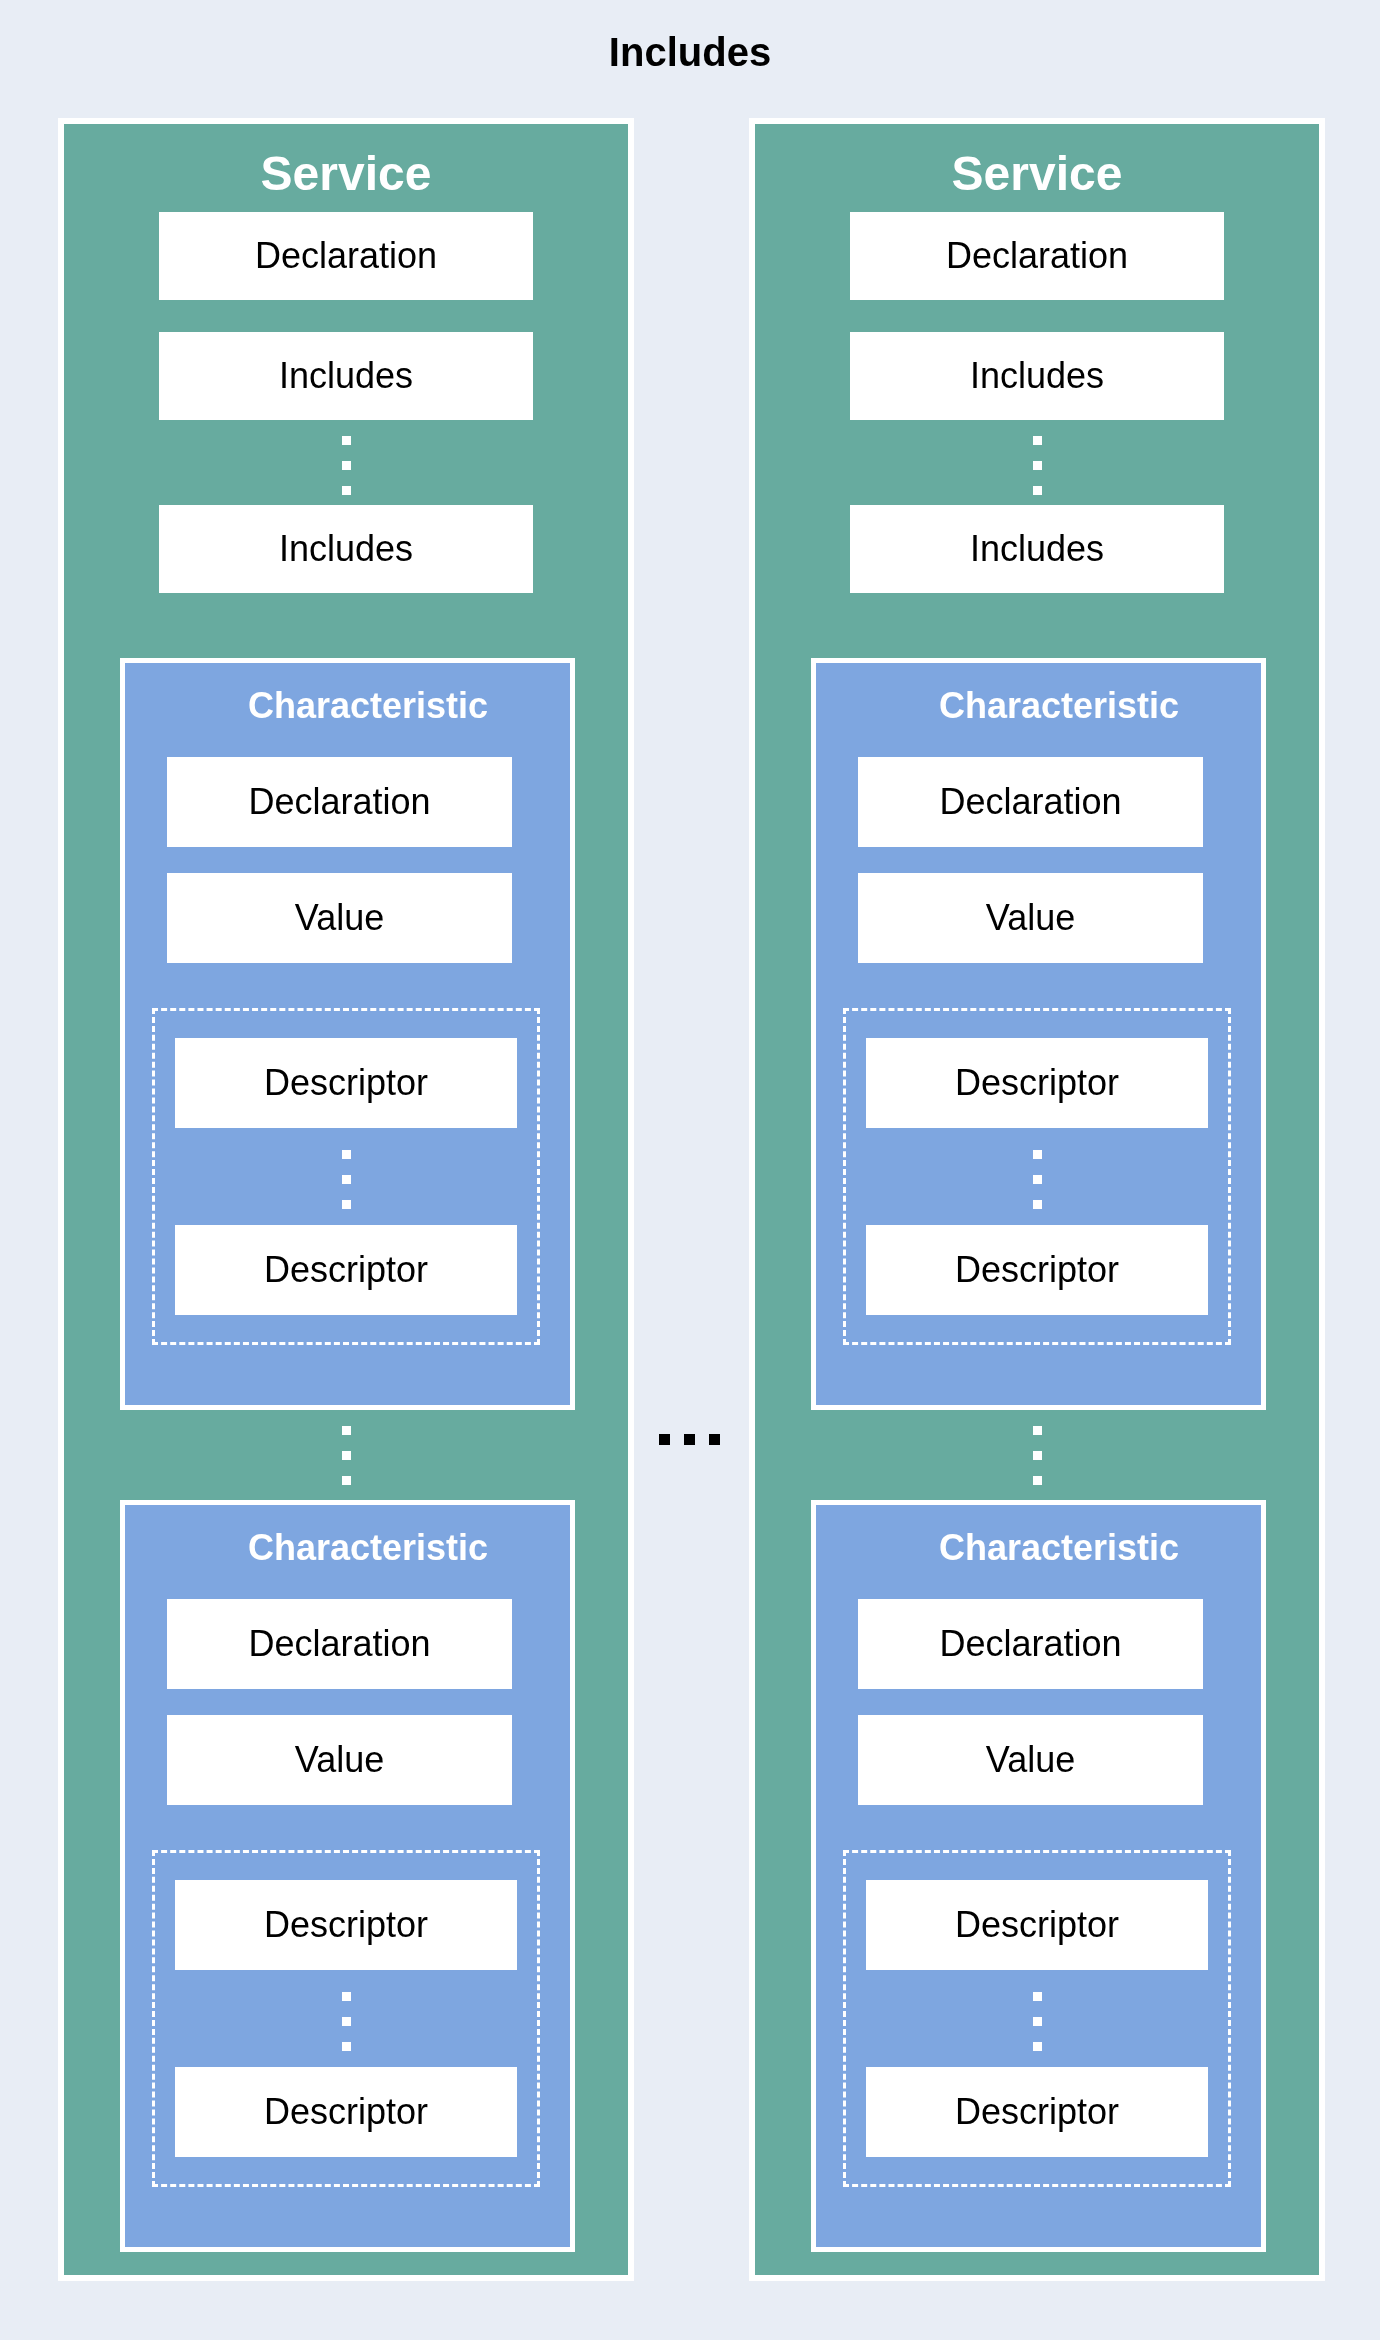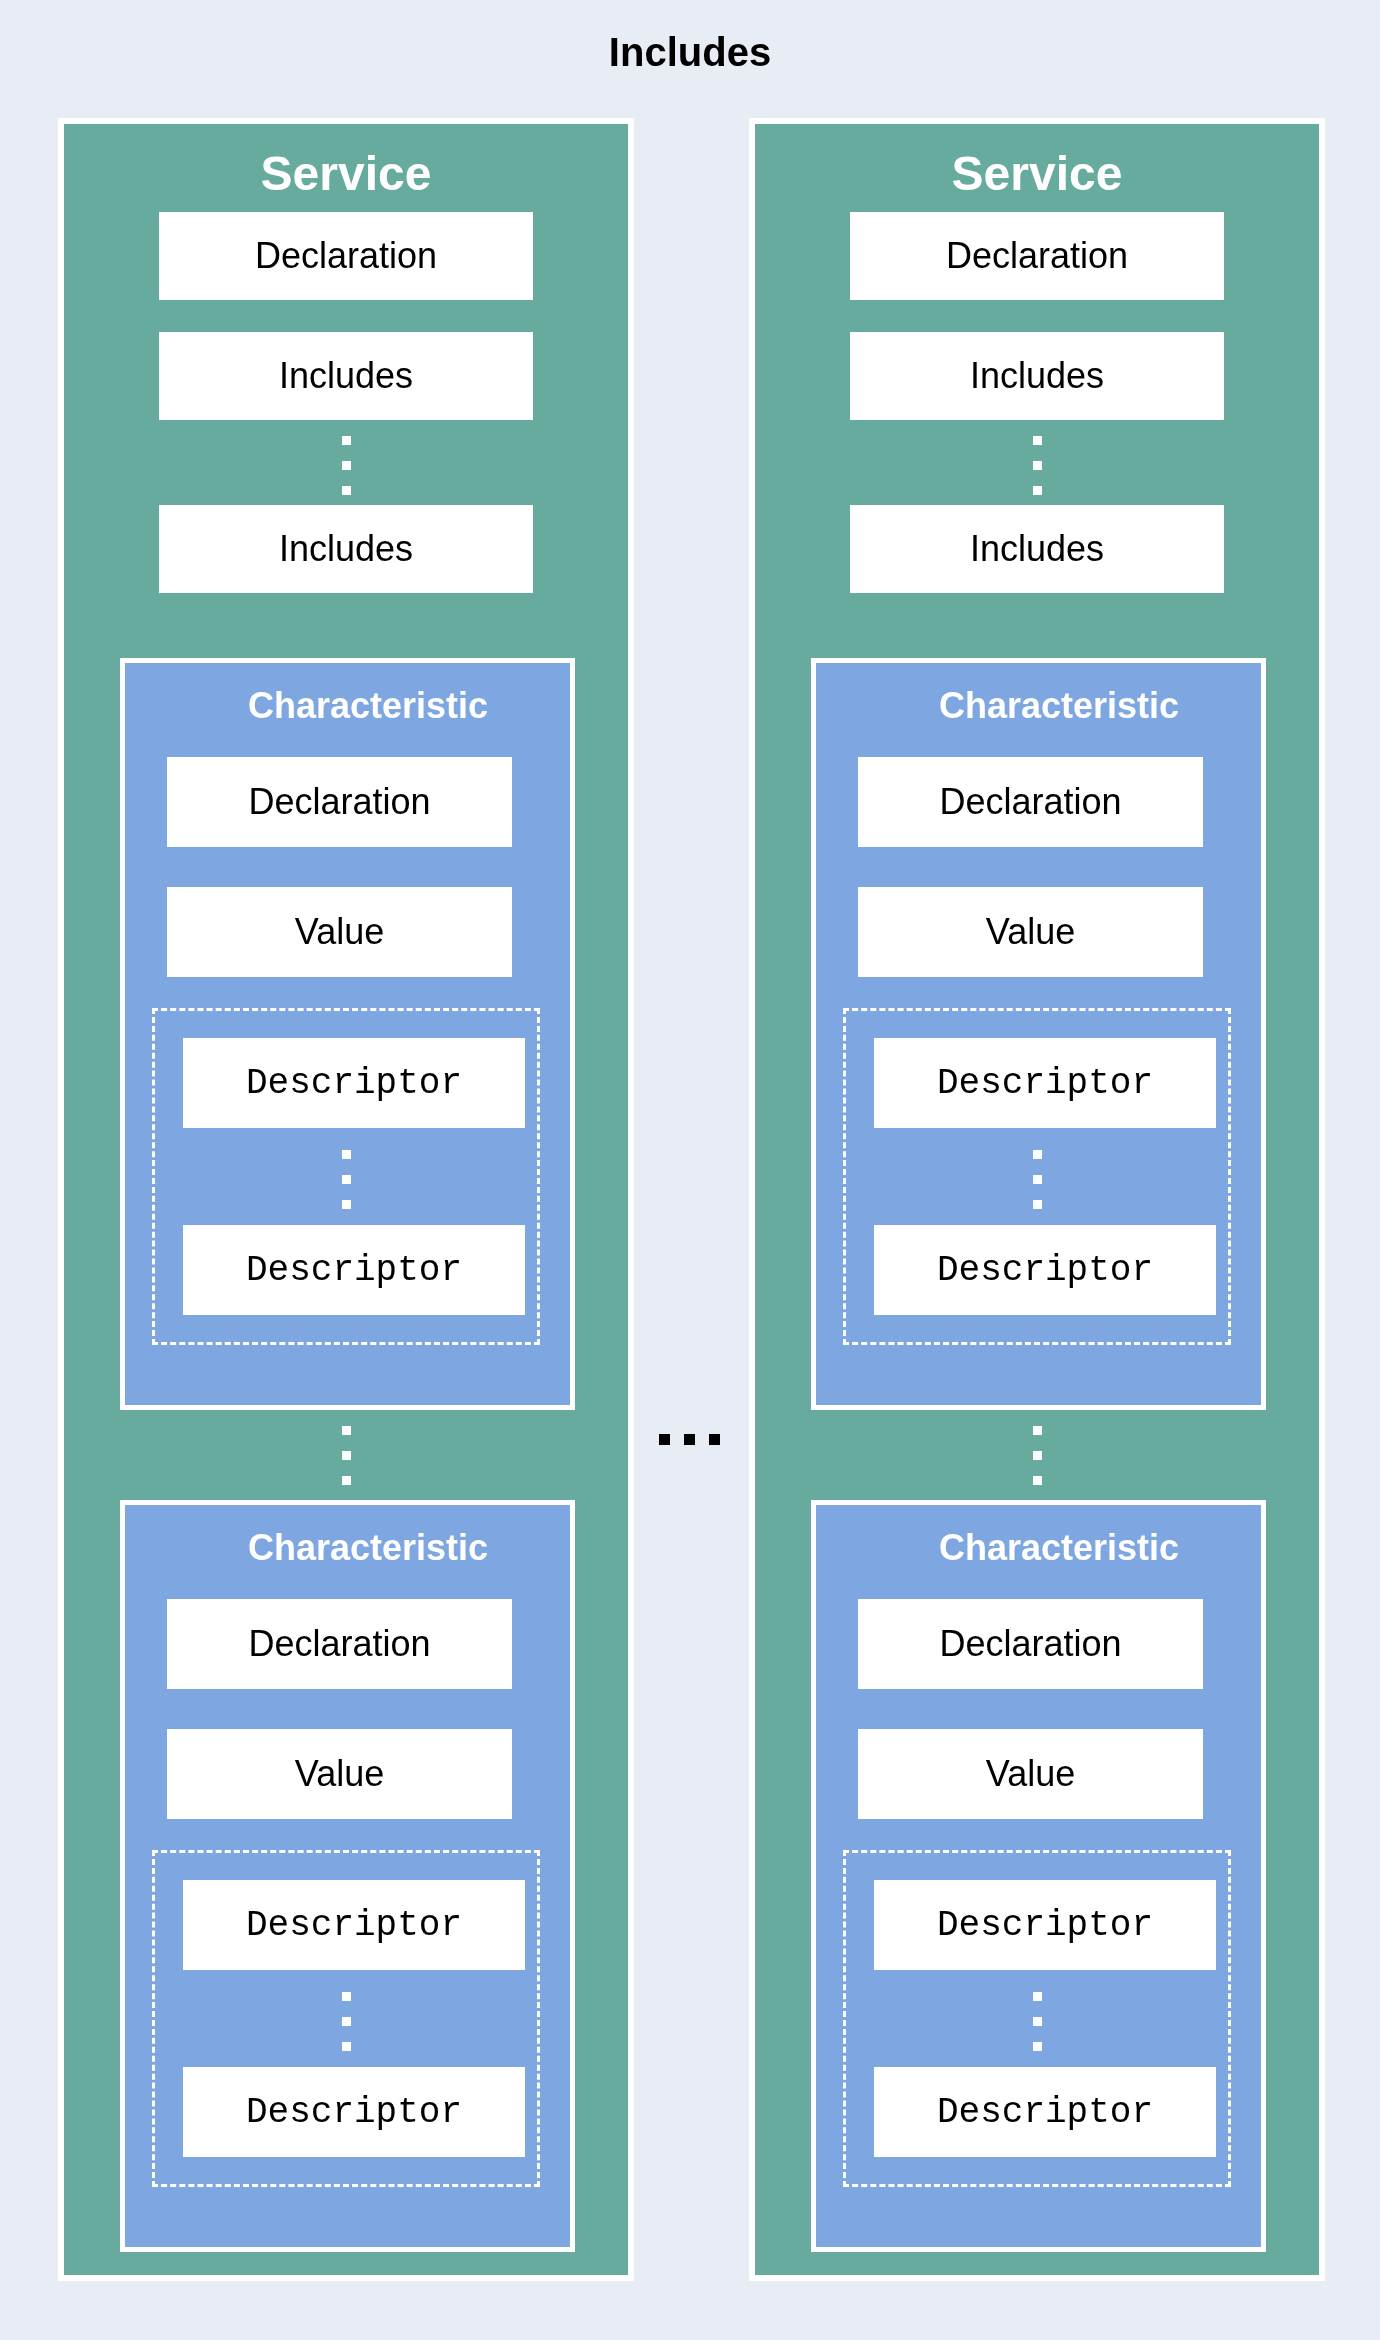--- a/index.html
+++ b/index.html
@@ -61,30 +61,30 @@
     top:22px; left:0; width:445px; text-align:center;
     font-size:36px; font-weight:bold; color:#ffffff;padding-left:41px;
   }
 
   .char-box {
     left:42px; width:345px; height:90px; background:#ffffff;
     display:flex; align-items:center; justify-content:center;
     font-size:36px; color:#000;
   }
   .char-box--declaration { top:94px; }
-  .char-box--value       { top:210px;margin-top:14px; }
+  .char-box--value       { top:210px; }
 
   .descriptor-area {
     left:27px; top:345px; width:388px; height:337px;
     border:3px dashed #ffffff;
   }
   .descriptor-area > * { position:absolute; }
-  .desc-box { left:28px; width:342px; height:90px; background:#ffffff;
+  .desc-box { left:20px; width:342px; height:90px; background:#ffffff;
     display:flex; align-items:center; justify-content:center;
-    font-size:36px; color:#000;font-family:Liberation Mono, monospace; }
+    font-size:36px; color:#000; }
   .desc-box--first  { top:27px; }
   .desc-box--second { top:214px; }
   .vdots--descriptors { top:139px; left:0; width:382px; }
 
   
   .hdots {
     position:absolute; top:1434px; left:659px;
     display:flex; flex-direction:row; gap:14px;
   }
   .hdots .dot { width:11px; height:11px; background:#000000; }

